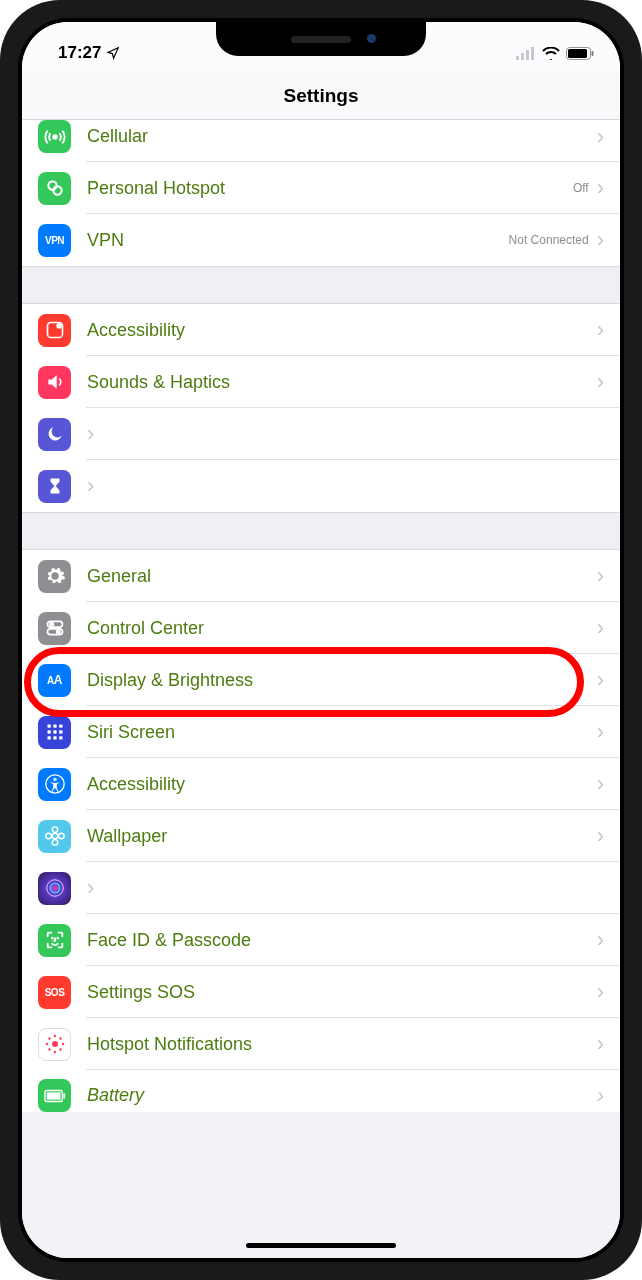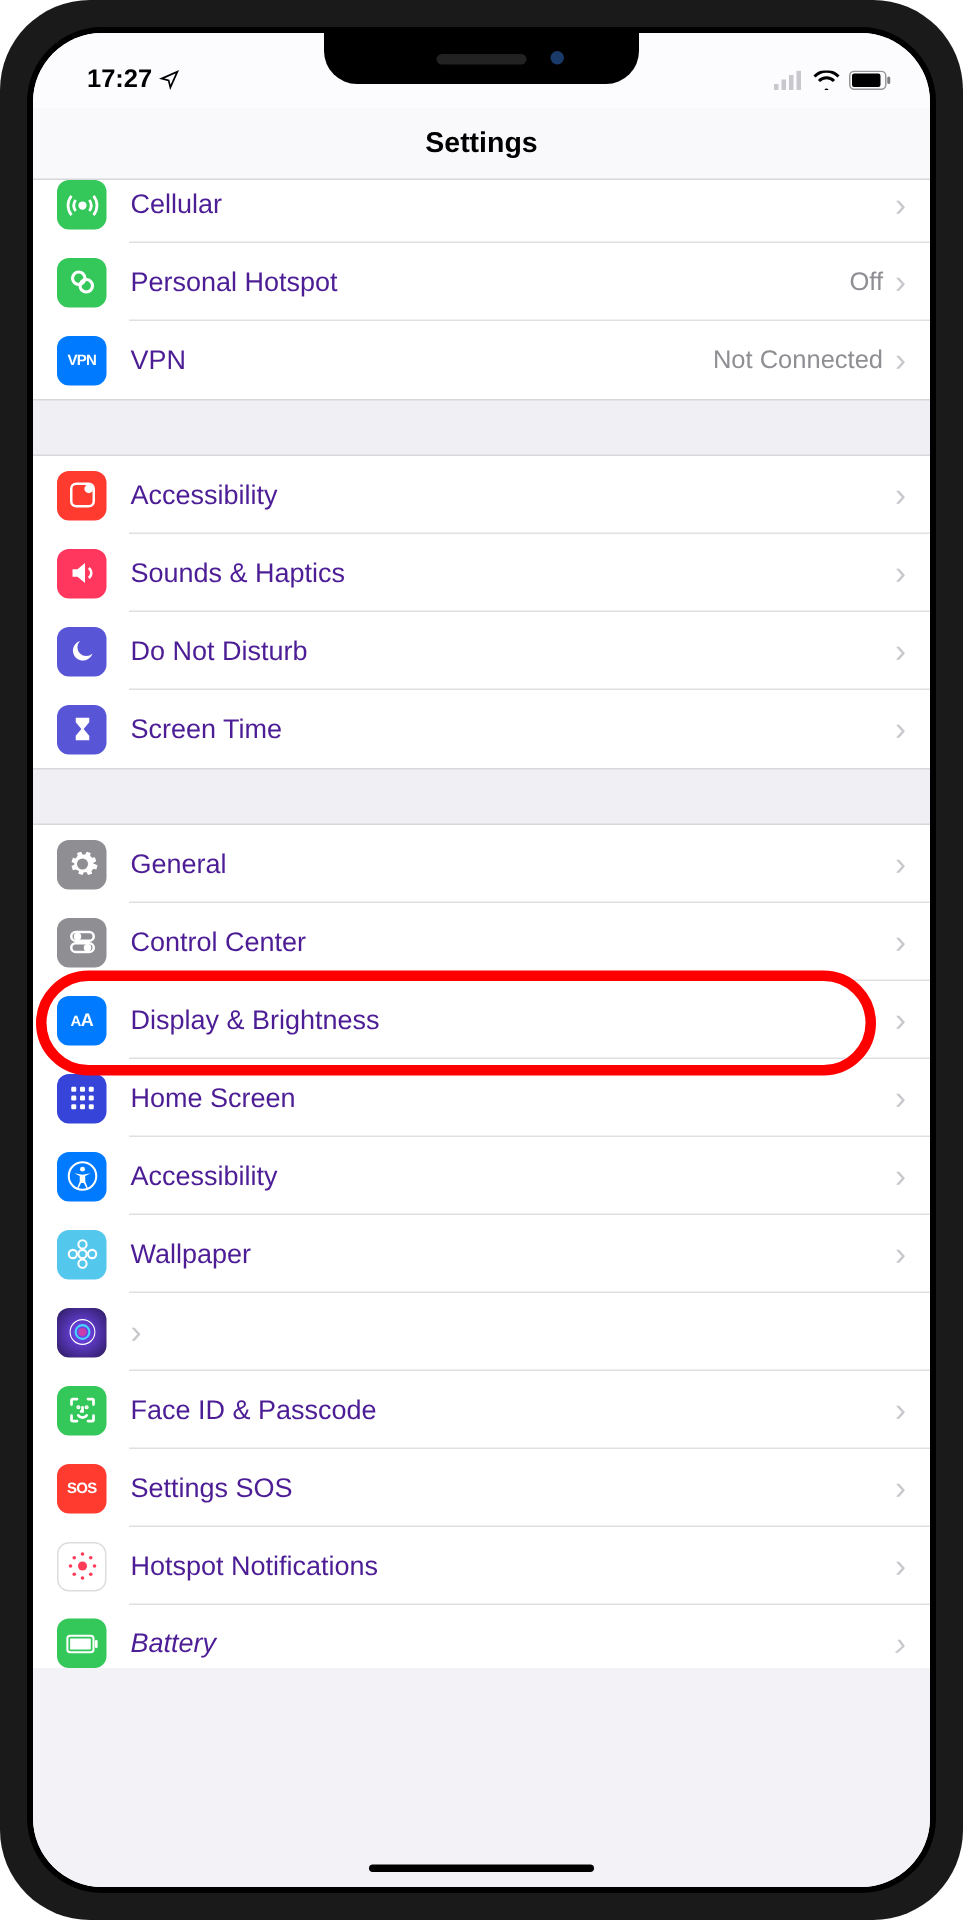--- a/index.html
+++ b/index.html
@@ -105,22 +105,22 @@
     .icon-box {
       width: 33px; height: 33px;
       border-radius: 8px;
       display: flex; align-items: center; justify-content: center;
       color: #fff;
       font-size: 17px;
       flex-shrink: 0;
       margin-right: 16px;
     }
     .icon-txt { color: #fff; font-weight: 700; font-size: 12px; letter-spacing: -0.5px; }
-    .row-label { font-size: 18px; flex: 1; color: #4c1d95; }
-    .row-value { font-size: 17px; color: #8e8e93; margin-right: 8px; }
+    .row-label { font-size: 18px; flex: 1; color: #4d7c0f; }
+    .row-value { font-size: 12px; color: #8e8e93; margin-right: 8px; }
     .chevron { color: #c7c7cc; font-size: 22px; line-height: 1; }
     .highlight-ring {
       position: absolute;
       border: 7px solid #ff0000;
       border-radius: 36px;
       z-index: 50;
       pointer-events: none;
     }
     .home-indicator {
       position: absolute;
@@ -239,31 +239,29 @@
             <div class="row-label">Sounds &amp; Haptics</div>
             <span class="chevron">›</span>
             <div class="divider"></div>
           </div>
           <div class="row">
             <div class="icon-box" style="background:#5856d6">
               <svg width="20" height="20" viewBox="0 0 24 24" fill="#fff">
                   <path d="M20 14A8 8 0 1 1 10 4a6.5 6.5 0 0 0 10 10z"></path>
                 </svg>
             </div>
-            <div class="row-label">Do Not Disturb</div>
             <span class="chevron">›</span>
             <div class="divider"></div>
           </div>
           <div class="row">
             <div class="icon-box" style="background:#5856d6">
               <svg width="18" height="20" viewBox="0 0 24 24" fill="#fff">
                   <path d="M6 2h12v4l-5 6 5 6v4H6v-4l5-6-5-6V2z"></path>
                 </svg>
             </div>
-            <div class="row-label">Screen Time</div>
             <span class="chevron">›</span>
           </div>
         </div>
 
         <div class="group-gap"></div>
 
         <div class="group" style="position:relative">
           <div class="row">
             <div class="icon-box" style="background:#8e8e93">
               <svg width="22" height="22" viewBox="0 0 24 24" fill="#fff">
@@ -302,21 +300,21 @@
                   <rect x="10" y="3" width="4" height="4" rx="1"></rect>
                   <rect x="17" y="3" width="4" height="4" rx="1"></rect>
                   <rect x="3" y="10" width="4" height="4" rx="1"></rect>
                   <rect x="10" y="10" width="4" height="4" rx="1"></rect>
                   <rect x="17" y="10" width="4" height="4" rx="1"></rect>
                   <rect x="3" y="17" width="4" height="4" rx="1"></rect>
                   <rect x="10" y="17" width="4" height="4" rx="1"></rect>
                   <rect x="17" y="17" width="4" height="4" rx="1"></rect>
                 </svg>
             </div>
-            <div class="row-label">Home Screen</div>
+            <div class="row-label">Siri Screen</div>
             <span class="chevron">›</span>
             <div class="divider"></div>
           </div>
           <div class="row">
             <div class="icon-box" style="background:#007aff">
               <svg width="22" height="22" viewBox="0 0 24 24" fill="#fff">
                   <circle cx="12" cy="12" r="10" fill="none" stroke="#fff" stroke-width="1.5"></circle>
                   <circle cx="12" cy="7" r="1.8"></circle>
                   <path d="M6 10l6 1 6-1-4 2v4l2 5h-1l-2-4h-2l-2 4H8l2-5v-4z"></path>
                 </svg>

